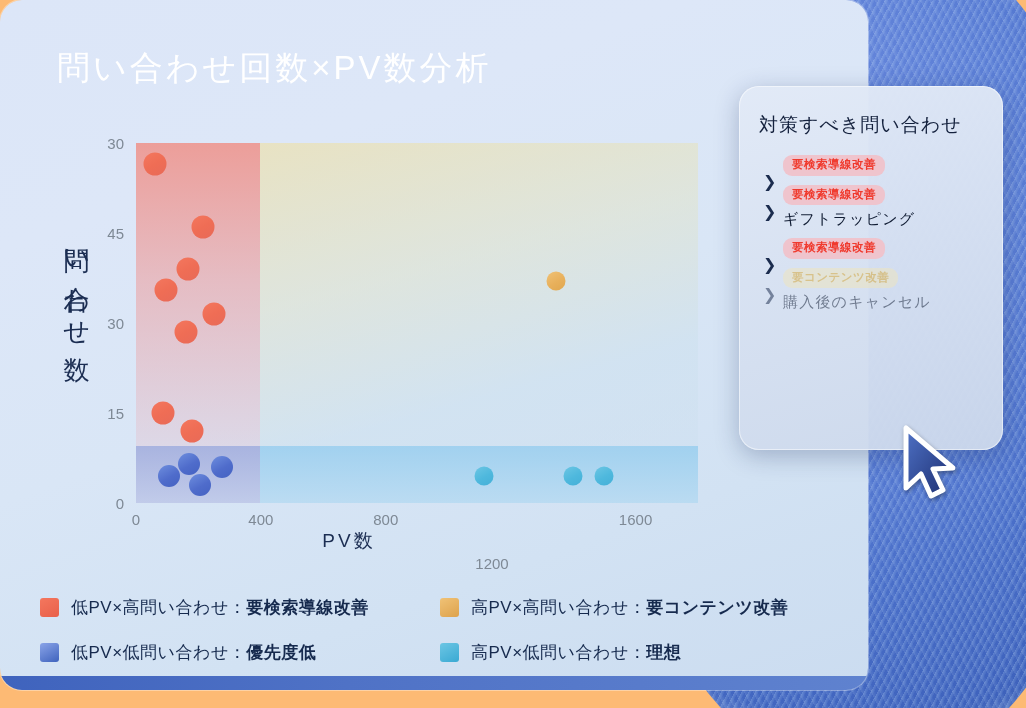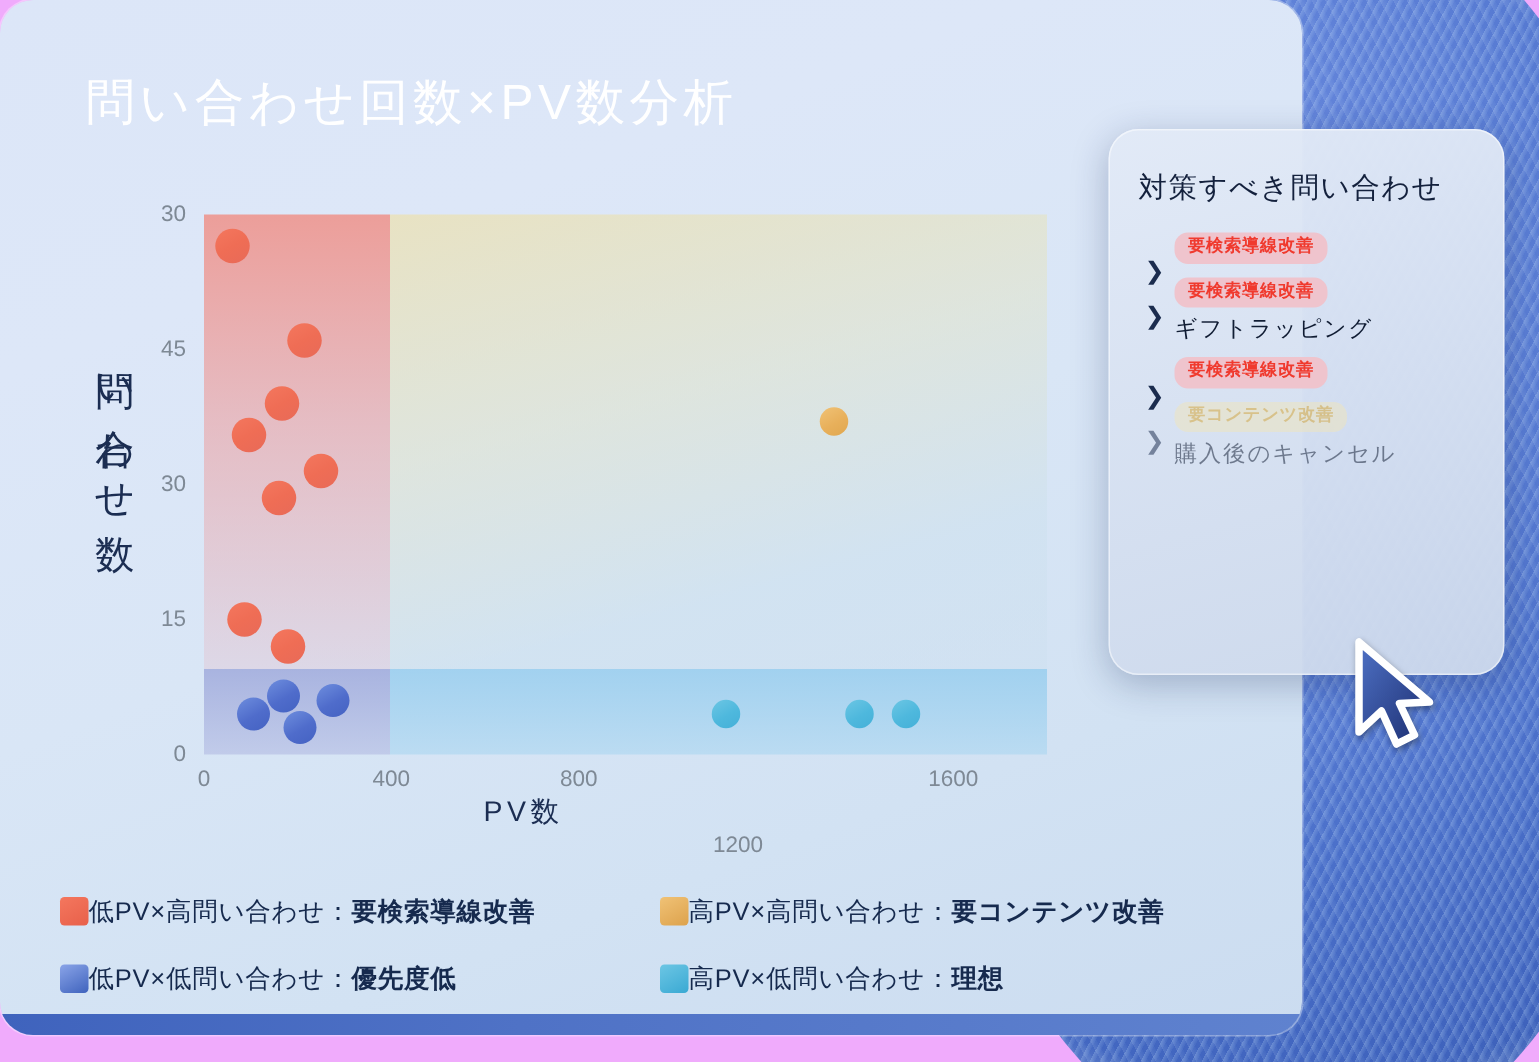--- a/index.html
+++ b/index.html
@@ -9,21 +9,21 @@
     height: 708px;
     background: #000000;
     font-family: "Liberation Sans", "DejaVu Sans", sans-serif;
     overflow: hidden;
   }
 
   #stage {
     position: relative;
     width: 1026px;
     height: 708px;
-    background: #f0abfc;
+    background: #fdba74;
   }
 
   
   .bg-sphere {
     position: absolute;
     left: 605px;
     top: -80px;
     width: 520px;
     height: 860px;
     border-radius: 50%;
@@ -162,21 +162,21 @@
   
   .legend {
     position: absolute;
     left: 40px;
     top: 596px;
     width: 800px;
     display: grid;
     grid-template-columns: 400px 400px;
     row-gap: 22px;
   }
-  .legend-item { display: flex; align-items: center; }
+  .legend-item { display: flex; align-items: center; gap: 12px; }
   .swatch { width: 19px; height: 19px; border-radius: 3px; flex: 0 0 auto; }
   .swatch.red    { background: linear-gradient(150deg,#f4775e,#e8604a); }
   .swatch.blue   { background: linear-gradient(150deg,#8aa4e8,#3f63bd); }
   .swatch.orange { background: linear-gradient(150deg,#f0c276,#dda24c); }
   .swatch.cyan   { background: linear-gradient(150deg,#6cc6e4,#3aa9d3); }
   .legend-label { font-size: 17px; color: #162a4e; letter-spacing: 0.5px; white-space: nowrap; }
   .legend-label b { font-weight: 700; }
 
   
   .panel {

